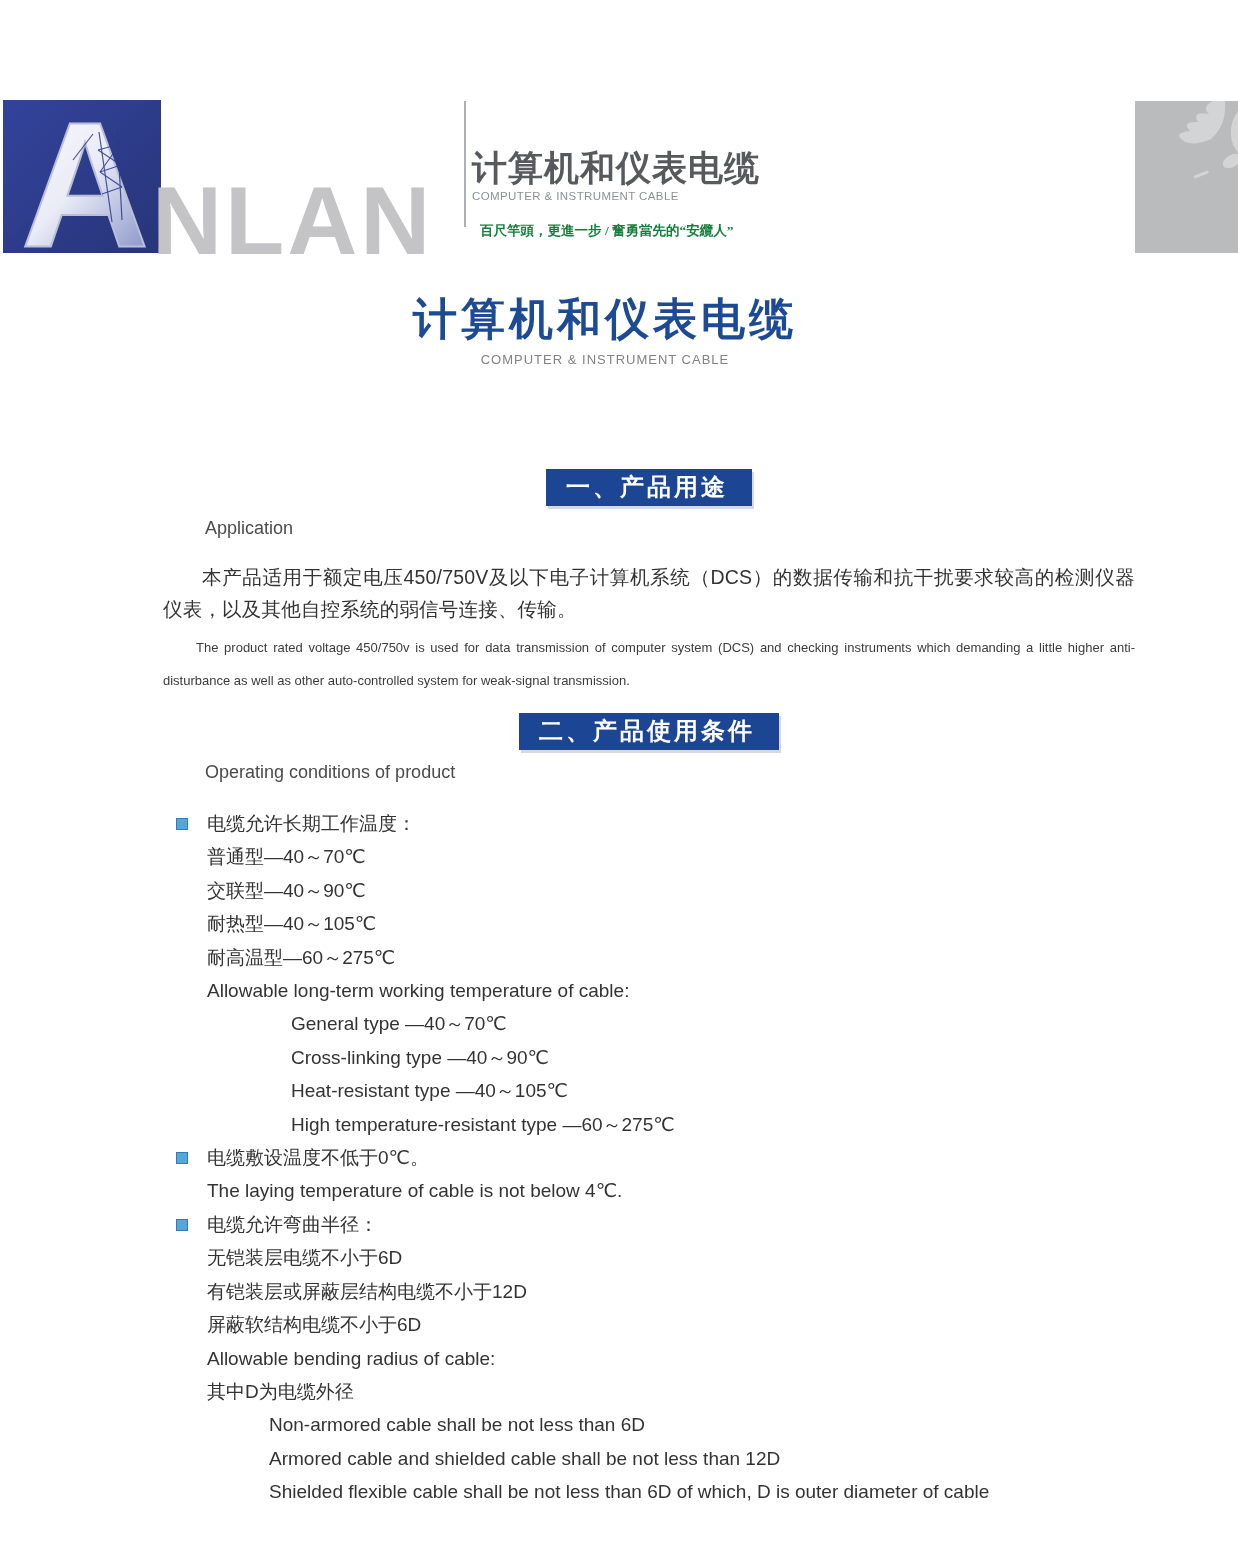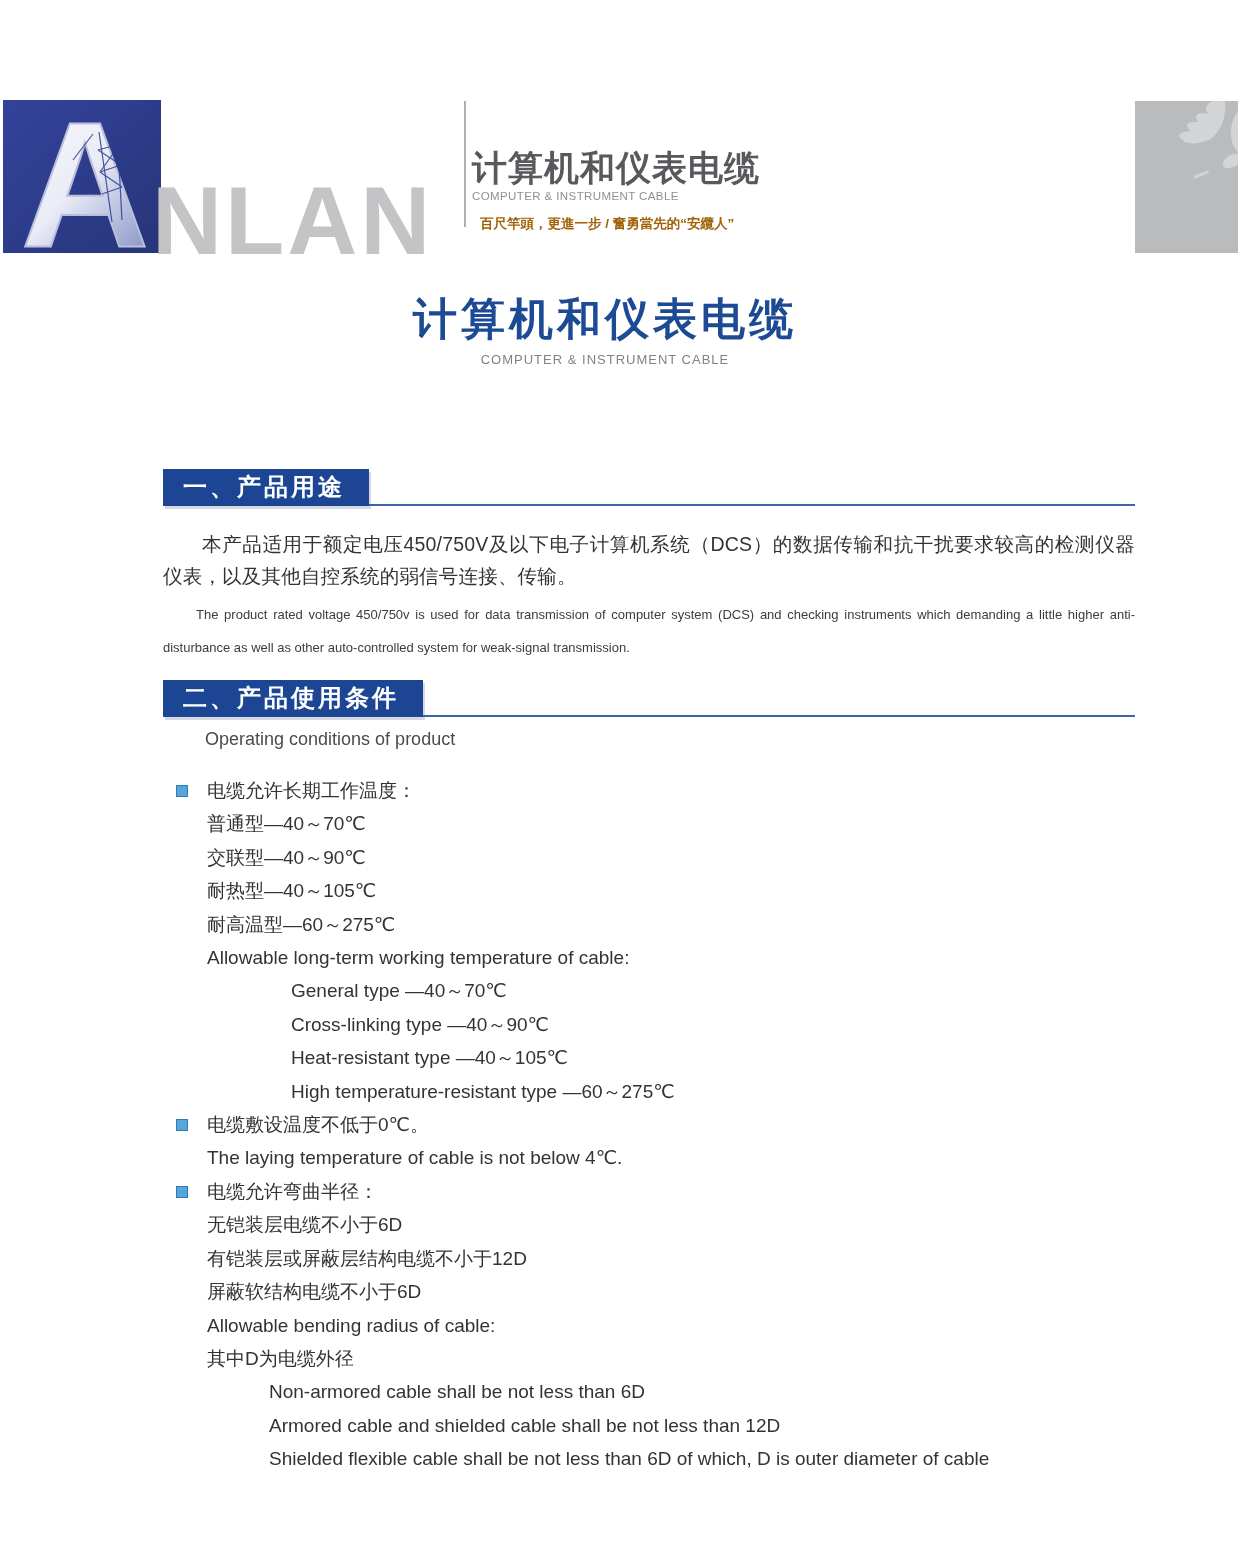--- a/index.html
+++ b/index.html
@@ -12,31 +12,31 @@
   
   .logo-square { position:absolute; left:3px; top:100px; width:158px; height:153px; }
   .logo-rest {
     position:absolute; left:152px; top:140px; line-height:97px; font-size:97px;
     font-weight:800; color:#c4c4c6; letter-spacing:3px; white-space:nowrap;margin-top:32px;
   }
   .hdr-sep { position:absolute; left:464px; top:101px; width:2px; height:126px; background:#adb0b5; }
   .hdr-right { position:absolute; left:472px; top:148px; }
   .hdr-cn { font-size:35px; font-weight:bold; color:#58595c; letter-spacing:1px; line-height:40px; white-space:nowrap; }
   .hdr-en { font-size:11.5px; color:#8e9092; letter-spacing:0.4px; margin-top:2px; }
-  .hdr-slogan { margin-top:13px; margin-left:8px; font-size:13.5px; font-weight:bold; color:#a16207; white-space:nowrap; }
+  .hdr-slogan { margin-top:20px; margin-left:8px; font-size:13.5px; font-weight:bold; color:#15803d; white-space:nowrap;font-family:Liberation Serif, serif; }
   .corner-box { position:absolute; left:1135px; top:101px; width:103px; height:152px; background:#babbbd; overflow:hidden; }
 
   
   .main { padding-top:296px; }
   .doc-title { width:1210px; text-align:center; }
   .doc-title-cn { font-size:44px; line-height:46px; font-weight:bold; color:#1d4a94; letter-spacing:4px; }
   .doc-title-en { margin-top:10px; font-size:13px; color:#808285; letter-spacing:1px; }
 
   
-  .sec-row { display:flex; align-items:flex-end; margin:0 103px 0 163px; }
+  .sec-row { display:flex; align-items:center; margin:0 103px 0 163px;flex-direction:column; }
   .sec-row.first { margin-top:102px; }
   .sec-row.second { margin-top:16px; }
   .sec-box {
     background:#1c4693; color:#ffffff; font-size:24px; font-weight:bold;
     letter-spacing:3px; line-height:24px; padding:6px 24px 7px 20px; white-space:nowrap;
     box-shadow:2px 3px 0 rgba(25,45,95,0.18);
   }
   .sec-rule { flex:1; height:2px; background:#3c66a8; }
   .sec-sub { margin:12px 0 0 205px; font-size:18px; color:#4b4b4d; }
 
@@ -113,20 +113,21 @@
 
   <div class="doc-title">
     <div class="doc-title-cn">计算机和仪表电缆</div>
     <div class="doc-title-en">COMPUTER &amp; INSTRUMENT CABLE</div>
   </div>
 
   <div class="sec-row first">
     <div class="sec-box">一、产品用途</div>
     <div class="sec-rule"></div>
   </div>
+  <div class="sec-sub">Application</div>
 
   <div class="paras">
     <p class="para-cn">本产品适用于额定电压450/750V及以下电子计算机系统（DCS）的数据传输和抗干扰要求较高的检测仪器仪表，以及其他自控系统的弱信号连接、传输。</p>
     <p class="para-en">The product rated voltage 450/750v is used for data transmission of computer system (DCS) and checking instruments which demanding a little higher anti-disturbance as well as other auto-controlled system for weak-signal transmission.</p>
   </div>
 
   <div class="sec-row second">
     <div class="sec-box">二、产品使用条件</div>
     <div class="sec-rule"></div>
   </div>

